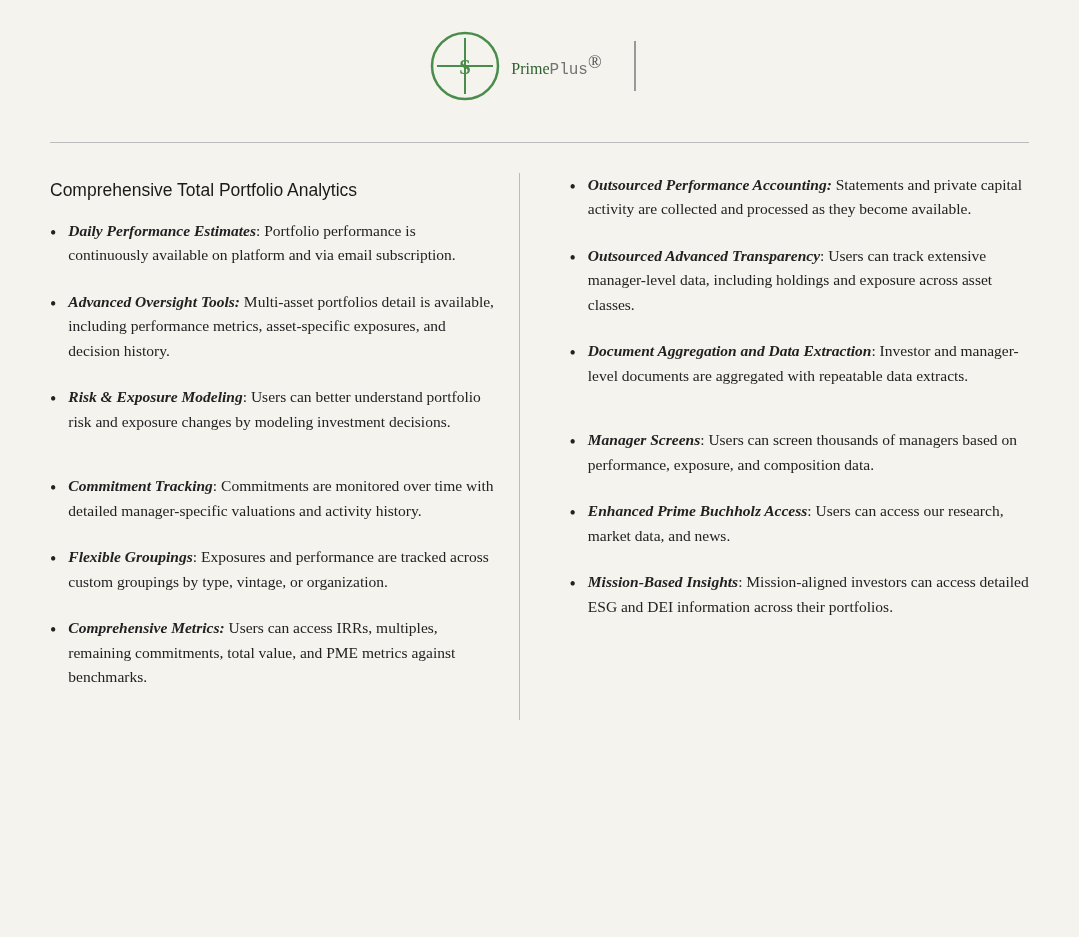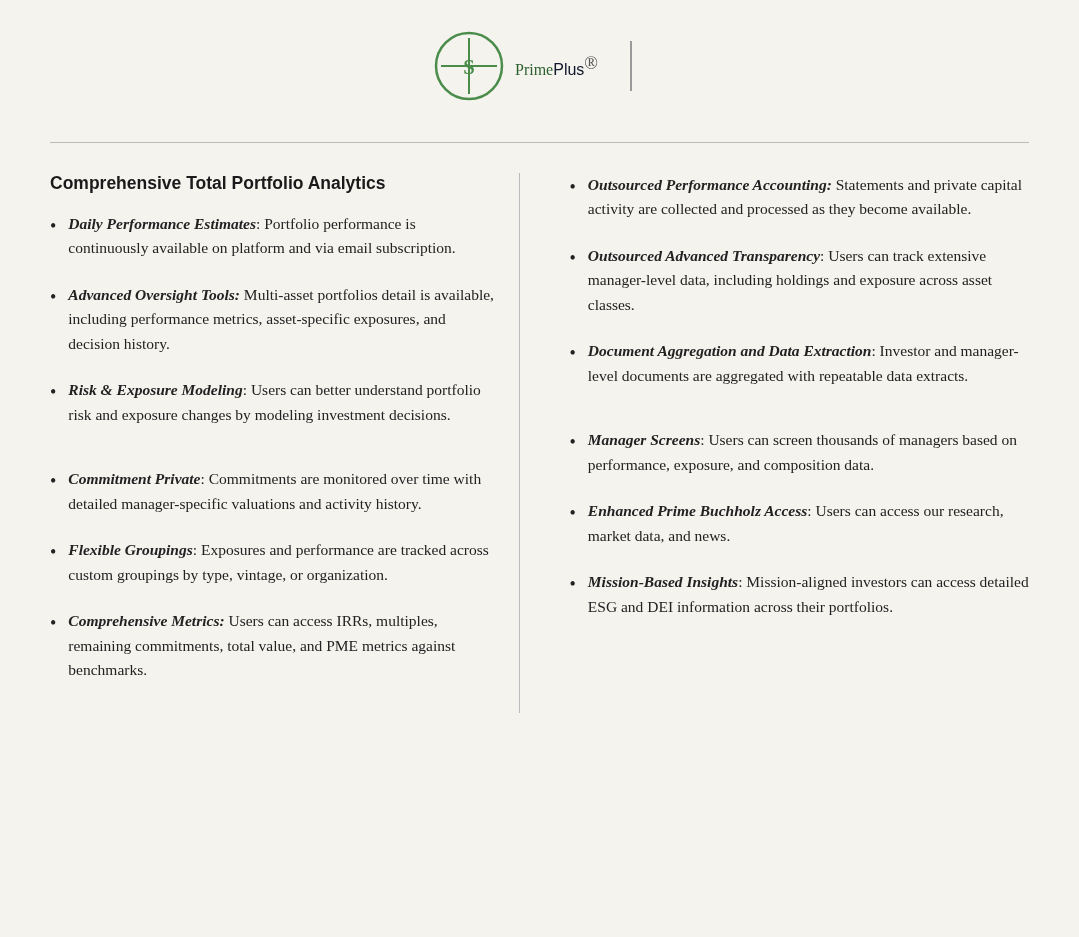--- a/index.html
+++ b/index.html
@@ -39,22 +39,22 @@
       height: 72px;
       flex-shrink: 0;
     }
 
     .logo-prime {
       color: #2c5f2e;
       font-family: Georgia, serif;
     }
 
     .logo-plus {
-      color: #0f172a;
-      font-family: Liberation Sans, sans-serif;
+      color: #737373;
+      font-family: Liberation Mono, monospace;
     }
 
     .logo-registered {
       font-size: 18px;
       color: #555;
       vertical-align: super;
     }
 
     .header-divider {
       width: 2px;
@@ -91,24 +91,25 @@
       border-right: 1.5px solid #bbb;
     }
 
     .right-col {
       padding-left: 10px;
     }
 
     
     .section-title {
       font-size: 17.5px;
-      font-weight: 700;
+      font-weight: 400;
       color: #1a1a1a;
       margin-bottom: 18px;
       font-family: Arial, Helvetica, sans-serif;
+      margin-top: 7px;
     }
 
     
     .feature-list {
       list-style: none;
       padding: 0;
       margin: 0 0 30px 0;
     }
 
     .feature-list li {
@@ -202,21 +203,21 @@
             <span class="feature-label">Risk &amp; Exposure Modeling</span><span class="feature-label-colon">: Users can better understand portfolio risk and exposure changes by modeling investment decisions.</span>
           </span>
         </li>
       </ul>
 
       <div class="section-spacer"></div>
       <ul class="feature-list">
         <li>
           <span class="bullet-dot">•</span>
           <span class="feature-text">
-            <span class="feature-label">Commitment Private</span><span class="feature-label-colon">: Commitments are monitored over time with detailed manager-specific valuations and activity history.</span>
+            <span class="feature-label">Commitment Tracking</span><span class="feature-label-colon">: Commitments are monitored over time with detailed manager-specific valuations and activity history.</span>
           </span>
         </li>
         <li>
           <span class="bullet-dot">•</span>
           <span class="feature-text">
             <span class="feature-label">Flexible Groupings</span><span class="feature-label-colon">: Exposures and performance are tracked across custom groupings by type, vintage, or organization.</span>
           </span>
         </li>
         <li>
           <span class="bullet-dot">•</span>

